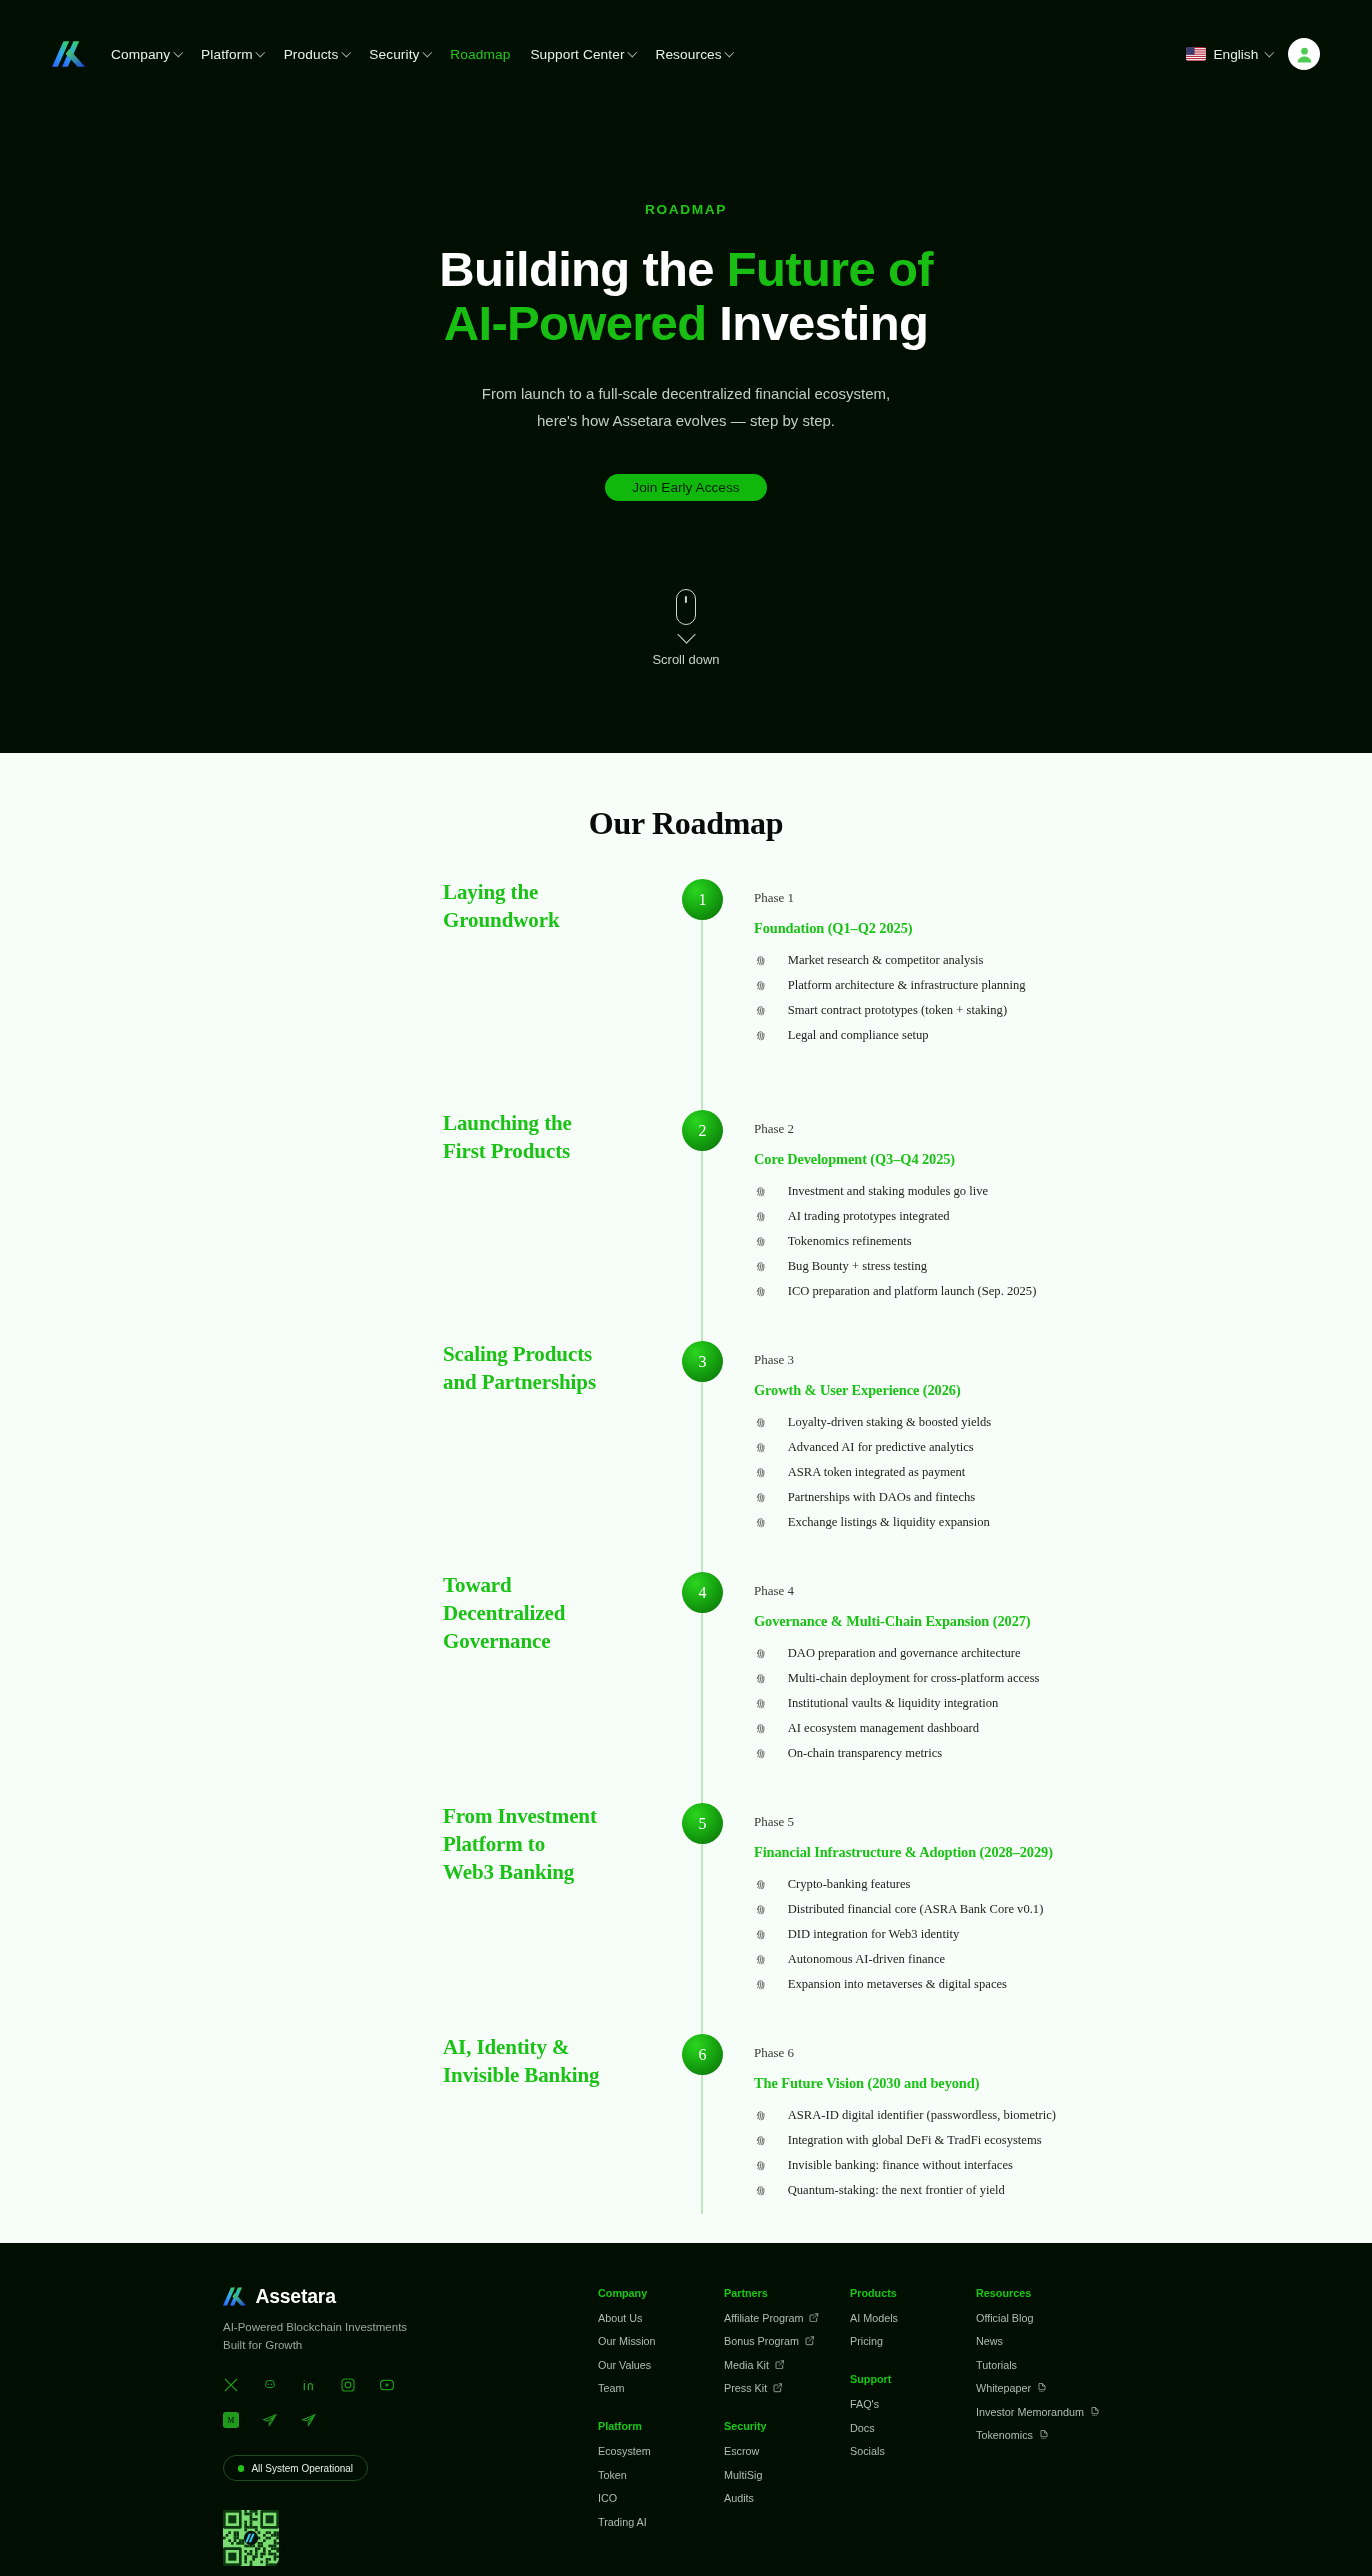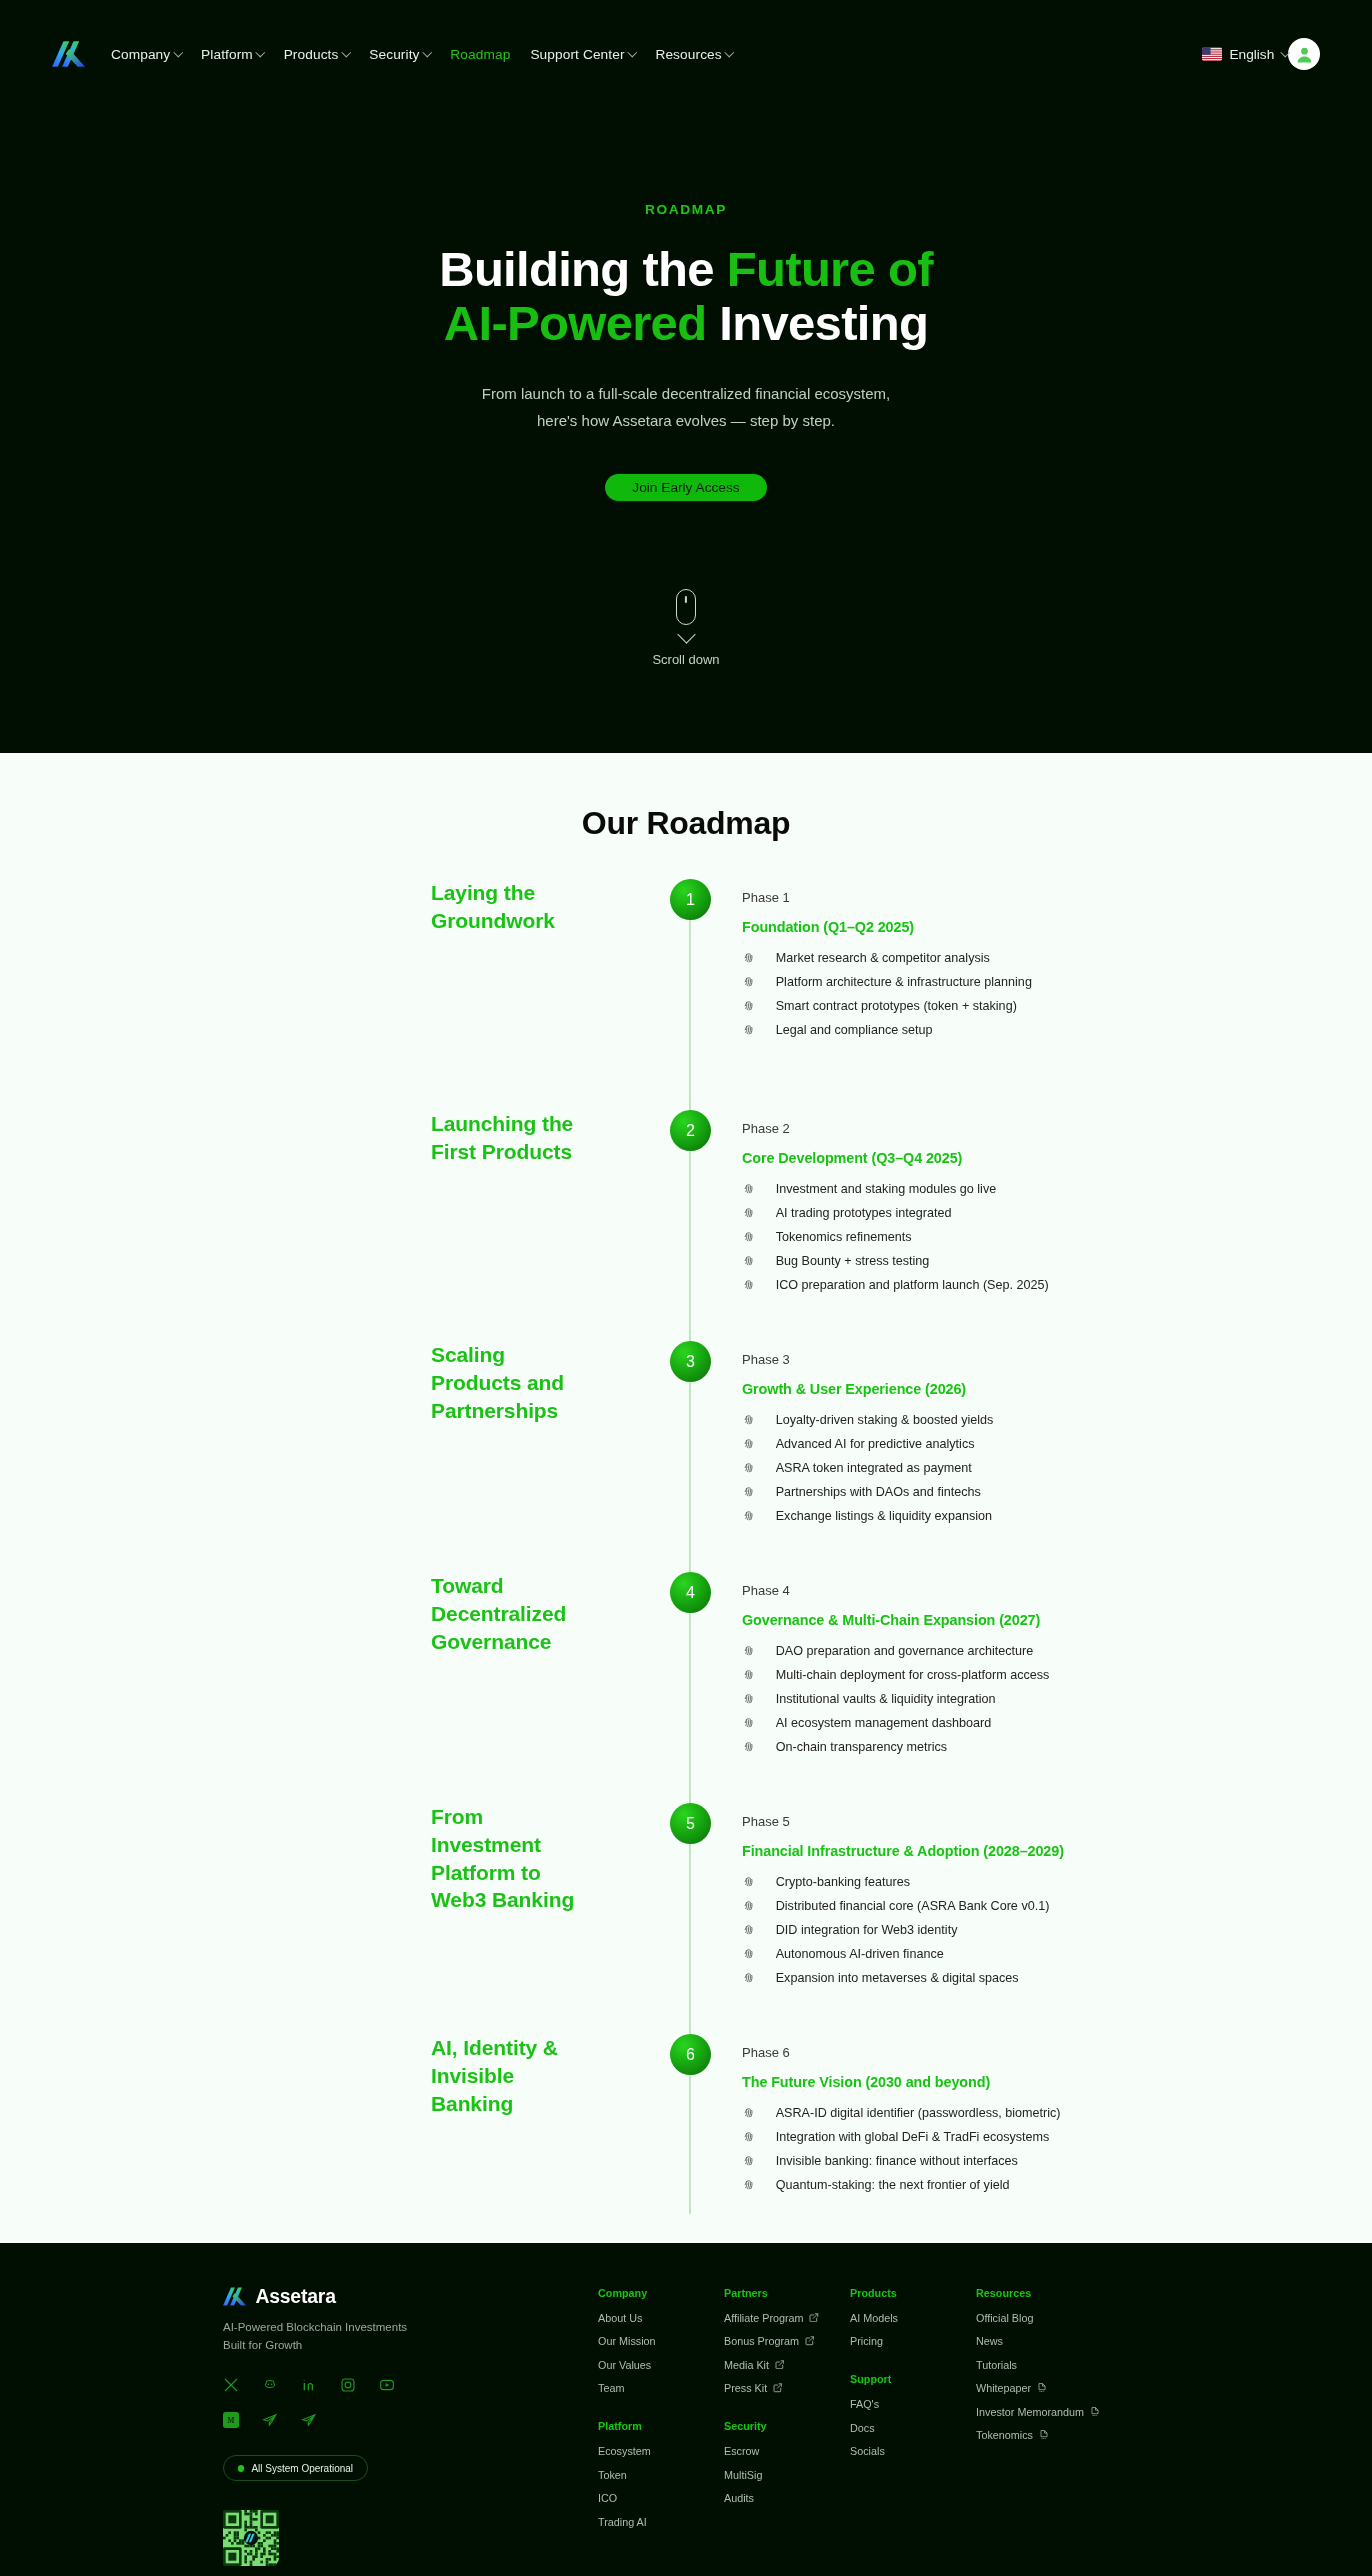--- a/index.html
+++ b/index.html
@@ -38,20 +38,21 @@
     width: 6.5px; height: 6.5px;
     border-right: 1.2px solid #9FB0A2;
     border-bottom: 1.2px solid #9FB0A2;
     transform: rotate(45deg) translate(-1.4px,-1.4px);
     display: inline-block;
   }
   .nav-right {
     margin-left: auto;
     display: flex;
     align-items: center;
+    gap: 16px;
   }
   .lang {
     display: flex; align-items: center; gap: 7.2px; cursor: pointer;
   }
   .flag {
     width: 20px; height: 14.4px; border-radius: 2.2px; overflow: hidden;
     display: block; flex: none;
   }
   .lang-label { color: #E9EFEA; font-size: 13.7px; }
   .avatar {
@@ -121,21 +122,22 @@
   .scroll-caret {
     width: 13px; height: 13px;
     border-right: 1.4px solid #CFD8D0; border-bottom: 1.4px solid #CFD8D0;
     transform: rotate(45deg); margin-top: -1.4px;
   }
   .scroll-label { color: #C6D0C7; font-size: 13px; margin-top: 7.2px; }
 
   
   .roadmap {
     background: #F7FDF8;
-    padding: 52px 0 29px;
+    padding: 52px 12px 29px;
+    font-family: Liberation Serif, serif;
   }
   .roadmap-title {
     text-align: center;
     font-size: 32px;
     font-weight: bold;
     color: #0A0A0A;
     letter-spacing: -0.3px;
   }
   .timeline {
     position: relative;

